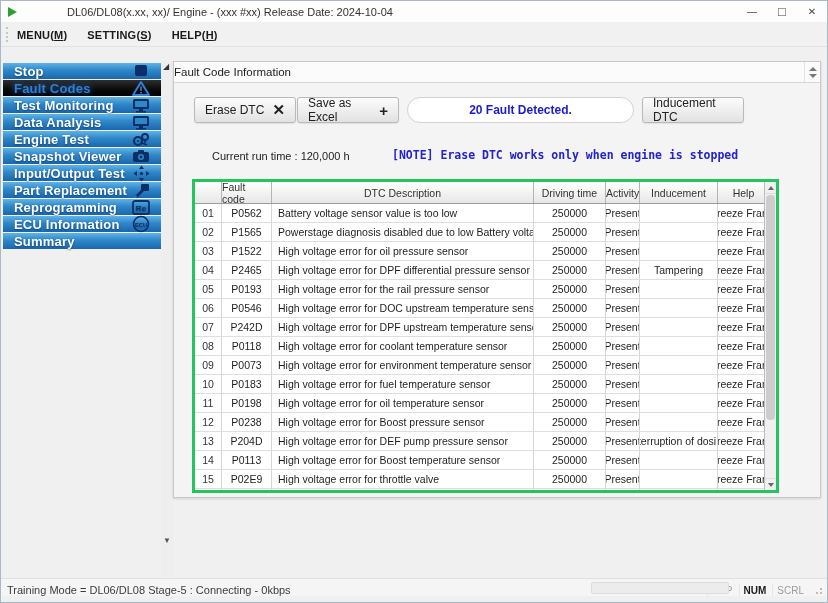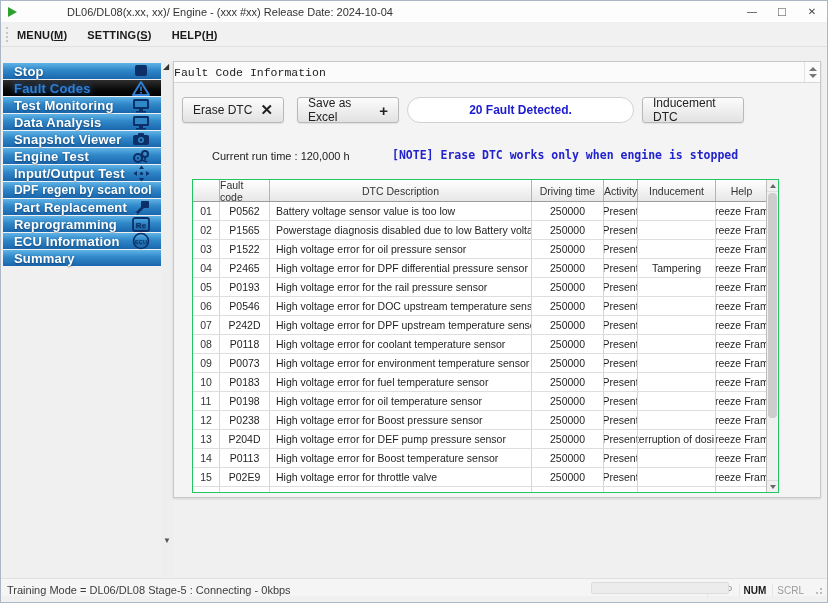--- a/index.html
+++ b/index.html
@@ -34,44 +34,44 @@
   .side-icon{margin-left:auto;width:22px;height:18px;display:flex;align-items:center;justify-content:center;flex:none;}
   .side-icon svg{display:block;}
   
   .pane-strip{position:absolute;left:160px;top:60px;width:12px;bottom:25px;background:#eeeeee;}
   .pane-pin{position:absolute;top:2px;left:2px;width:8px;height:8px;color:#333;font-size:8px;line-height:8px;}
   .strip-chev{position:absolute;bottom:32px;left:2px;color:#555;font-size:8px;line-height:8px;}
   
   .panel{position:absolute;left:172px;top:60px;width:648px;height:437px;
          background:#f4f4f4;border:1px solid #c9c9c9;box-shadow:0 1px 2px rgba(0,0,0,.12);}
   .panel-title{height:21px;background:#fbfbfb;border-bottom:1px solid #d7d7d7;display:flex;
-               align-items:center;font-family:Liberation Mono, monospace;
+               align-items:center;font-family:Liberation Sans, sans-serif;
                font-size:11.5px;color:#222;}
   .panel-spin{margin-left:auto;width:16px;height:100%;display:flex;flex-direction:column;
               align-items:center;justify-content:center;gap:3px;border-left:1px solid #e3e3e3;}
   .tri-up{width:0;height:0;border-bottom:4px solid #777;border-left:4px solid transparent;border-right:4px solid transparent;}
   .tri-dn{width:0;height:0;border-top:4px solid #777;border-left:4px solid transparent;border-right:4px solid transparent;}
   
   .btn{position:absolute;top:35px;height:26px;border:1px solid #b9b9b9;border-radius:3px;
        background:linear-gradient(180deg,#fcfcfc,#e2e2e2);display:flex;align-items:center;
        font-size:12px;color:#222;padding:0 10px;cursor:pointer;box-shadow:0 1px 1px rgba(0,0,0,.08);}
   .btn .bicon{margin-left:auto;font-weight:900;font-size:15px;color:#222;}
-  .btn-erase{left:8px;width:102px;}
+  .btn-erase{left:20px;width:102px;}
   .btn-save{left:123px;width:102px;}
   .fault-box{position:absolute;top:35px;left:233px;width:227px;height:26px;background:#fff;
              border:1px solid #d2d2d2;border-radius:13px;display:flex;align-items:center;justify-content:center;
              font-size:12px;font-weight:700;color:var(--fault-count-blue);}
   .btn-induce{left:468px;width:102px;justify-content:flex-start;}
   
   .runtime{position:absolute;top:88px;left:38px;font-size:11px;color:#222;}
   .note{position:absolute;top:86px;left:218px;font-family:"DejaVu Sans Mono",monospace;
         font-size:11.5px;font-weight:700;color:var(--note-blue);}
   
   .dtable{position:absolute;left:18px;top:117px;width:587px;height:314px;background:#fff;
-          border:1px solid #22c55e;overflow:hidden;}
+          border:3px solid #22c55e;overflow:hidden;}
   .thead{display:flex;height:22px;background:linear-gradient(180deg,#ffffff,#e7e7e7);
          border-bottom:1px solid #9c9c9c;}
   .thead .c{display:flex;align-items:center;justify-content:center;font-size:10.5px;color:#333;
             border-right:1px solid #b4b4b4;}
   .trow{display:flex;height:19px;border-bottom:1px solid #dedede;background:#fff;}
   .trow .c{display:flex;align-items:center;font-size:10.5px;color:#1e1e1e;
            border-right:1px solid #d6d6d6;overflow:hidden;white-space:nowrap;}
   .c.no{width:27px;justify-content:center;color:#333;}
   .c.code{width:50px;justify-content:center;}
   .c.desc{width:262px;padding-left:6px;}
@@ -157,55 +157,52 @@
       <span class="side-icon">
         <svg width="18" height="15">
             <rect x="1" y="1" width="16" height="10" rx="1.5" fill="#0b2f66"></rect>
             <rect x="3" y="3" width="12" height="6" fill="#2f87c8"></rect>
             <rect x="7" y="11" width="4" height="2" fill="#0b2f66"></rect>
             <rect x="4" y="13" width="10" height="1.5" fill="#0b2f66"></rect>
           </svg>
       </span>
     </div>
     <div class="side-item">
+      <span>Engine Test</span>
+      <span class="side-icon">
+        <svg width="18" height="15">
+            <circle cx="6" cy="9" r="4" fill="none" stroke="#0b2f66" stroke-width="2.2"></circle>
+            <circle cx="6" cy="9" r="1" fill="#0b2f66"></circle>
+            <circle cx="13" cy="5" r="3" fill="none" stroke="#0b2f66" stroke-width="2"></circle>
+            <path d="M10 11 L15 13 M13 8 L13 11" stroke="#0b2f66" stroke-width="1.6"></path>
+          </svg>
+      </span>
+    </div>
+    <div class="side-item">
       <span>Snapshot Viewer</span>
       <span class="side-icon">
         <svg width="18" height="14">
             <rect x="1" y="3" width="16" height="10" rx="2" fill="#0b2f66"></rect>
             <rect x="6" y="1" width="6" height="3" rx="1" fill="#0b2f66"></rect>
             <circle cx="9" cy="8" r="3" fill="#2f87c8"></circle>
             <circle cx="9" cy="8" r="1.4" fill="#0b2f66"></circle>
-          </svg>
-      </span>
-    </div>
-    <div class="side-item">
-      <span>Engine Test</span>
-      <span class="side-icon">
-        <svg width="18" height="15">
-            <circle cx="6" cy="9" r="4" fill="none" stroke="#0b2f66" stroke-width="2.2"></circle>
-            <circle cx="6" cy="9" r="1" fill="#0b2f66"></circle>
-            <circle cx="13" cy="5" r="3" fill="none" stroke="#0b2f66" stroke-width="2"></circle>
-            <path d="M10 11 L15 13 M13 8 L13 11" stroke="#0b2f66" stroke-width="1.6"></path>
           </svg>
       </span>
     </div>
     <div class="side-item">
       <span>Input/Output Test</span>
       <span class="side-icon">
         <svg width="17" height="17" viewBox="0 0 17 17">
             <path d="M8.5 0.5 L11 4 L6 4 Z" fill="#0b2f66"></path>
             <path d="M8.5 16.5 L11 13 L6 13 Z" fill="#0b2f66"></path>
             <path d="M0.5 8.5 L4 6 L4 11 Z" fill="#0b2f66"></path>
             <path d="M16.5 8.5 L13 6 L13 11 Z" fill="#0b2f66"></path>
             <circle cx="8.5" cy="8.5" r="1.6" fill="#0b2f66"></circle>
           </svg>
       </span>
-    </div>
-    <div class="side-item small">
-      <span>DPF regen by scan tool</span>
     </div>
     <div class="side-item">
       <span>Part Replacement</span>
       <span class="side-icon">
         <svg width="17" height="15">
             <rect x="8" y="1" width="8" height="7" rx="1" fill="#0b2f66"></rect>
             <path d="M2 13 L10 5 L12 7 L4 15 Z" fill="#0b2f66"></path>
             <path d="M1 14.5 L3 12.5 L4.5 14 Z" fill="#2f87c8"></path>
           </svg>
       </span>

